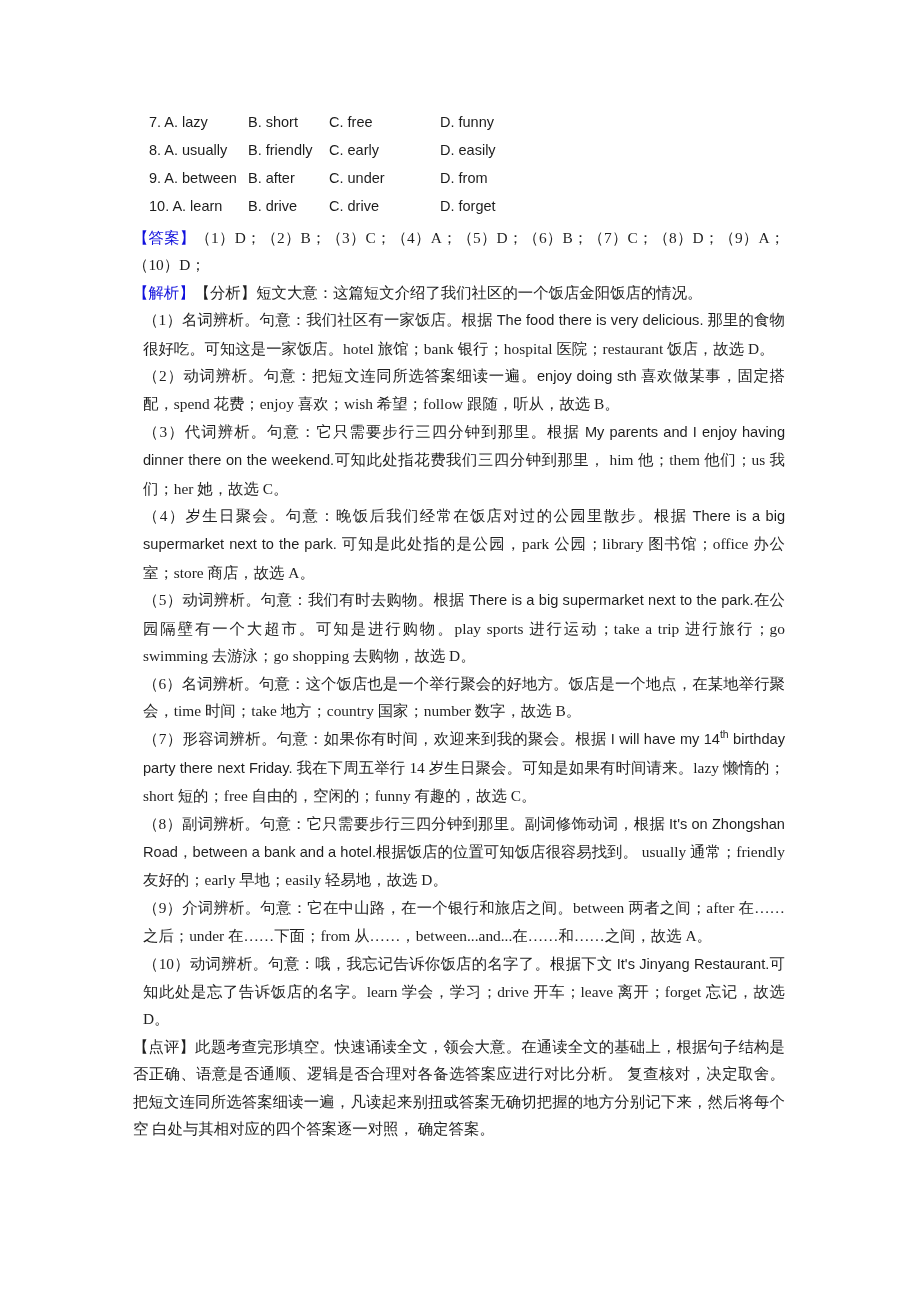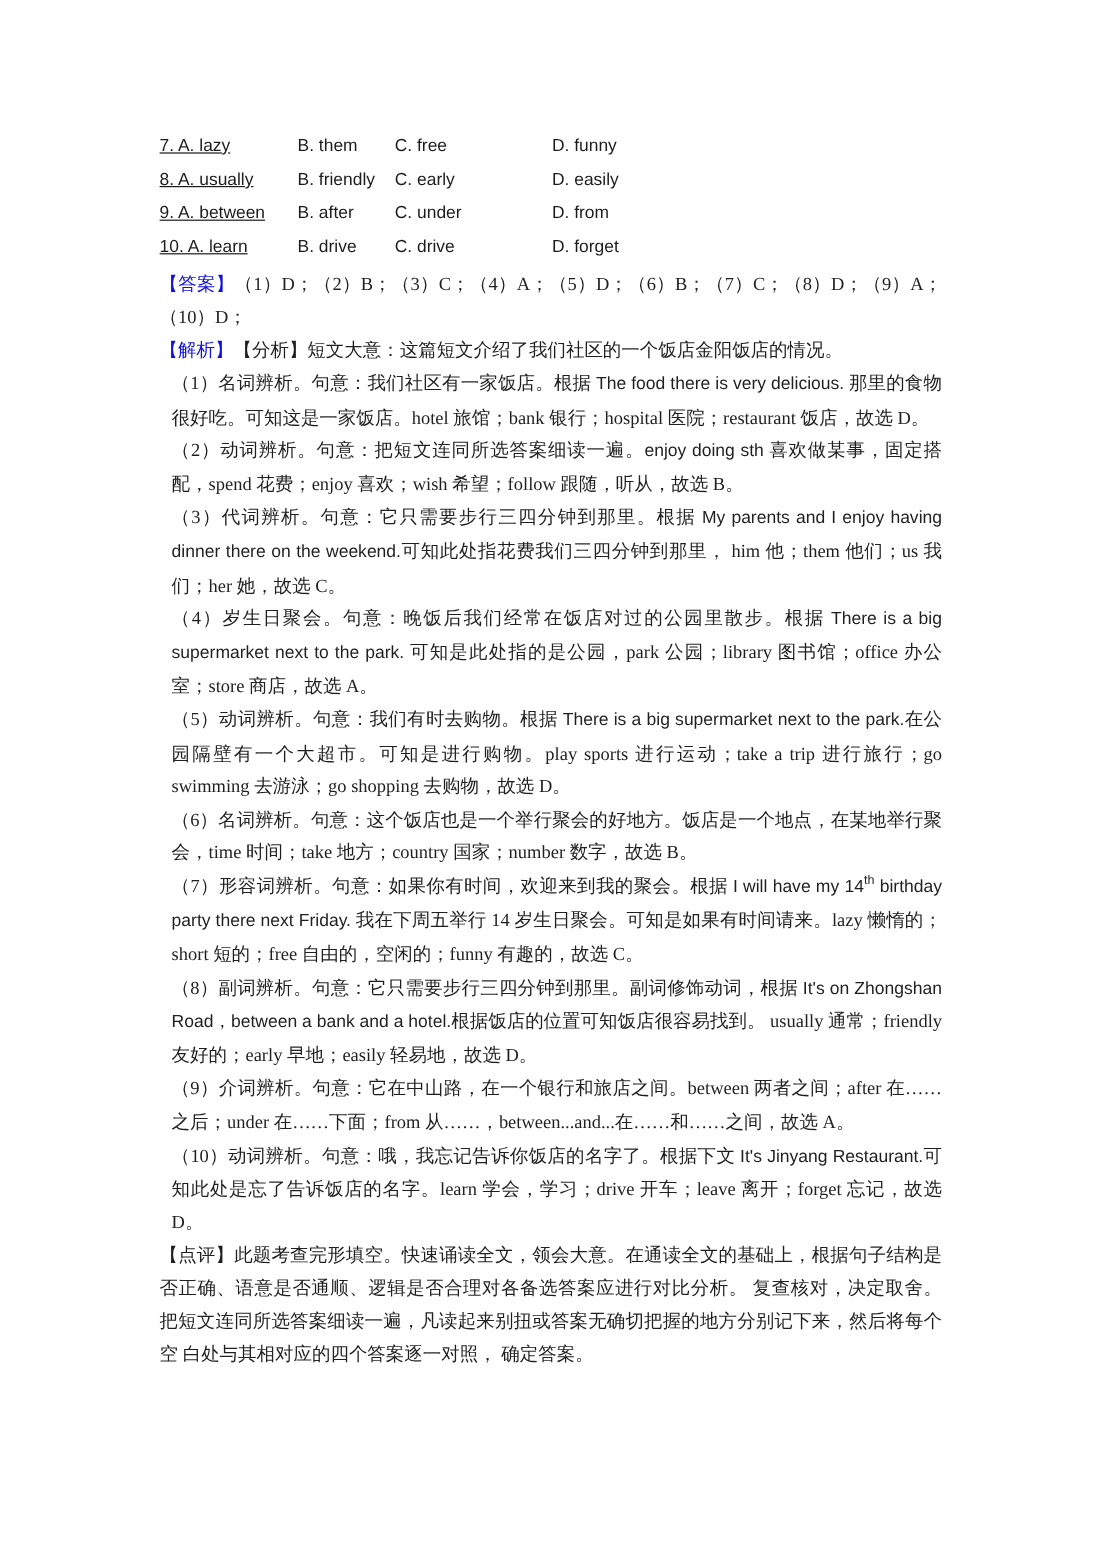--- a/index.html
+++ b/index.html
@@ -36,24 +36,24 @@
     line-height: 28px;
     font-family: "Liberation Sans", sans-serif;
     font-size: 14.5px;
     color: #1c1c1c;
     white-space: nowrap;
   }
   .mc-row .opt {
     position: absolute;
     top: 0;
   }
-  .mc-row .opt-a { left: 0px; text-decoration: underline; }
+  .mc-row .opt-a { left: 16px; }
   .mc-row .opt-b { left: 115px; }
   .mc-row .opt-c { left: 196px; }
-  .mc-row .opt-d { left: 307px; margin-left: 20px; }
+  .mc-row .opt-d { left: 307px; }
 
   
   .para {
     font-family: "Liberation Serif", "DejaVu Serif", serif;
     font-size: 15.4px;
     line-height: 27.4px;
     color: #1f1f1f;
     margin: 0;
     text-align: justify;
     text-justify: inter-ideograph;
@@ -84,21 +84,21 @@
 </head>
 <body>
 
 <div id="page">
   <div id="content">
 
     <div class="mc-list">
 
       <div class="mc-row">
         <span class="opt opt-a">7. A. lazy</span>
-        <span class="opt opt-b">B. them</span>
+        <span class="opt opt-b">B. short</span>
         <span class="opt opt-c">C. free</span>
         <span class="opt opt-d">D. funny</span>
       </div>
 
       <div class="mc-row">
         <span class="opt opt-a">8. A. usually</span>
         <span class="opt opt-b">B. friendly</span>
         <span class="opt opt-c">C. early</span>
         <span class="opt opt-d">D. easily</span>
       </div>

